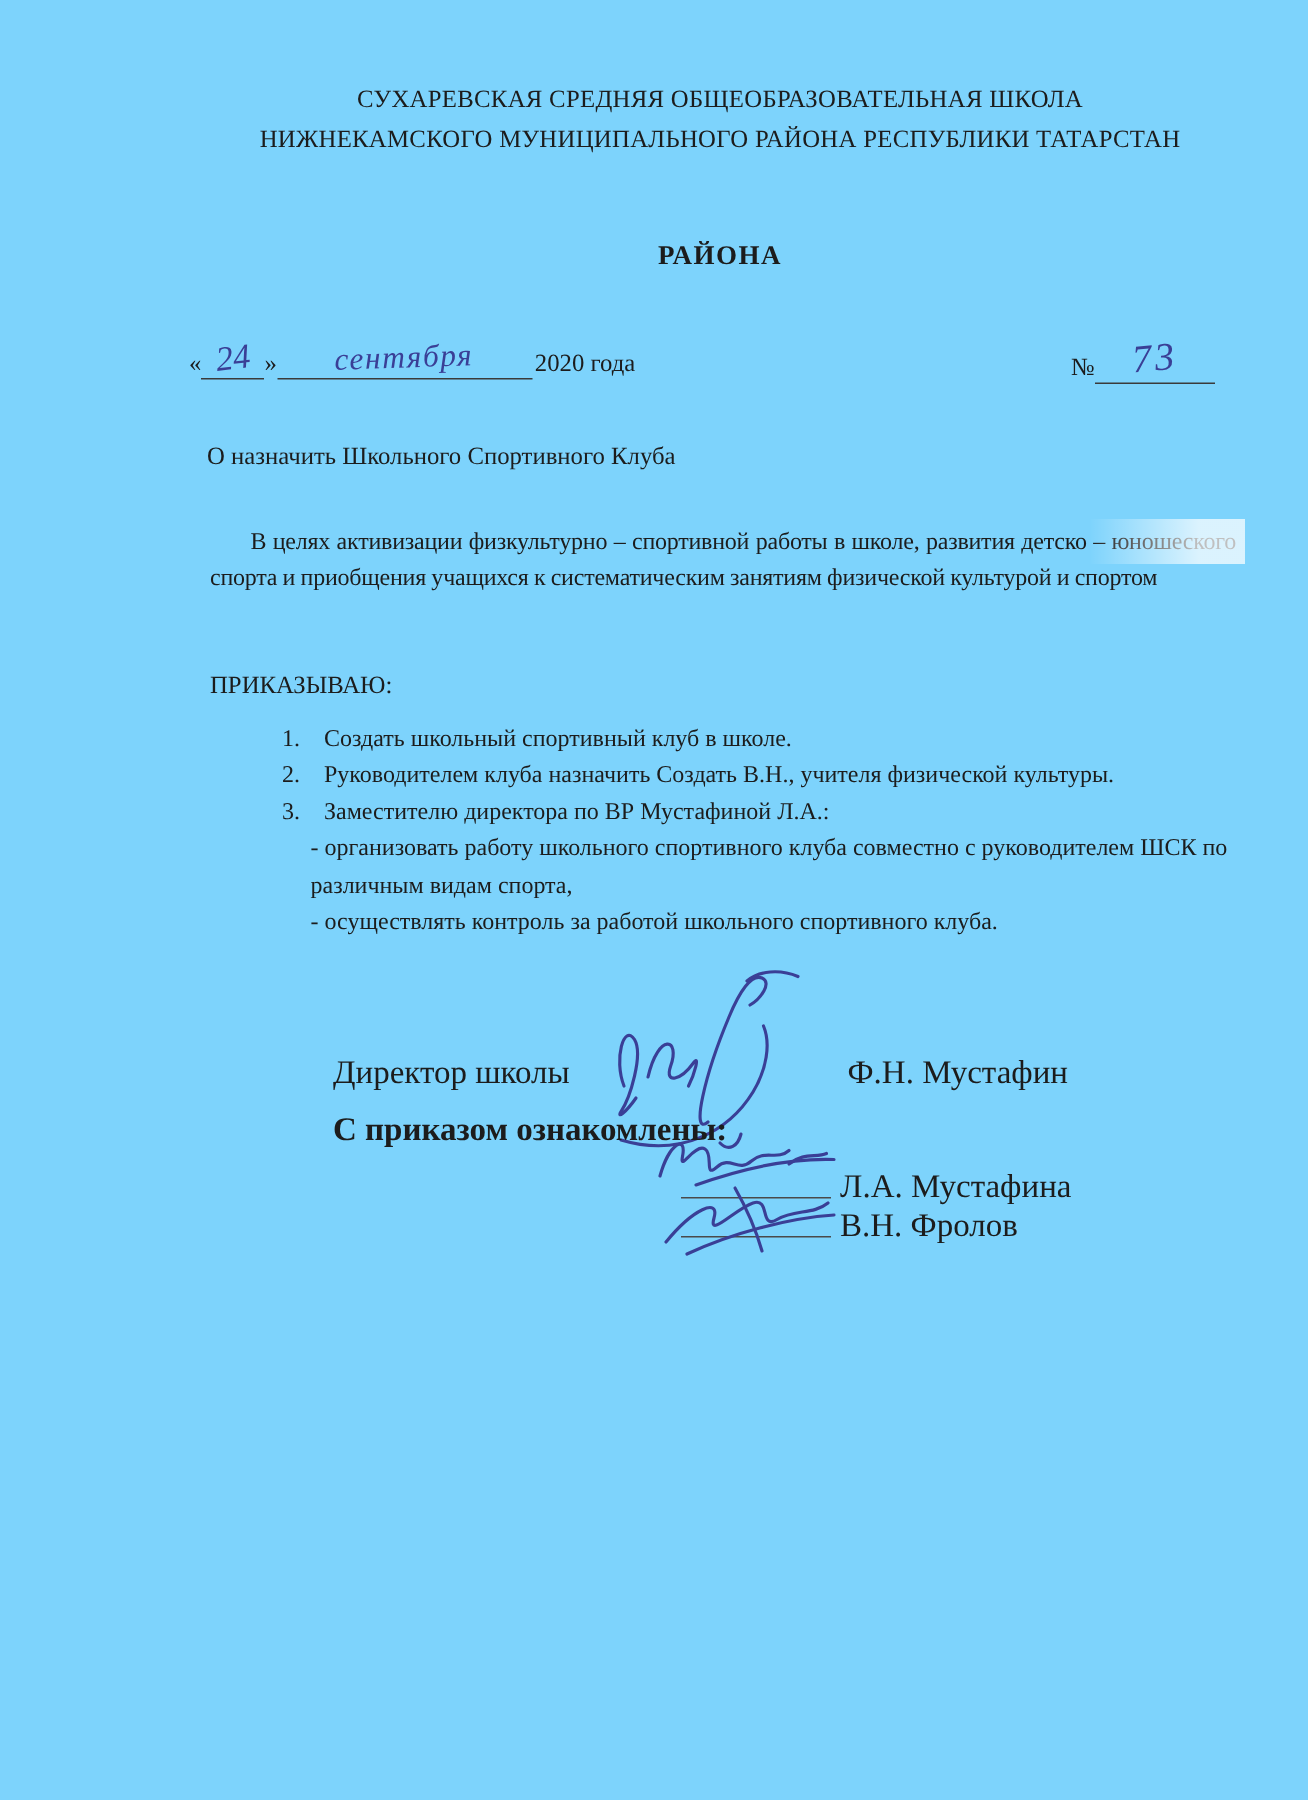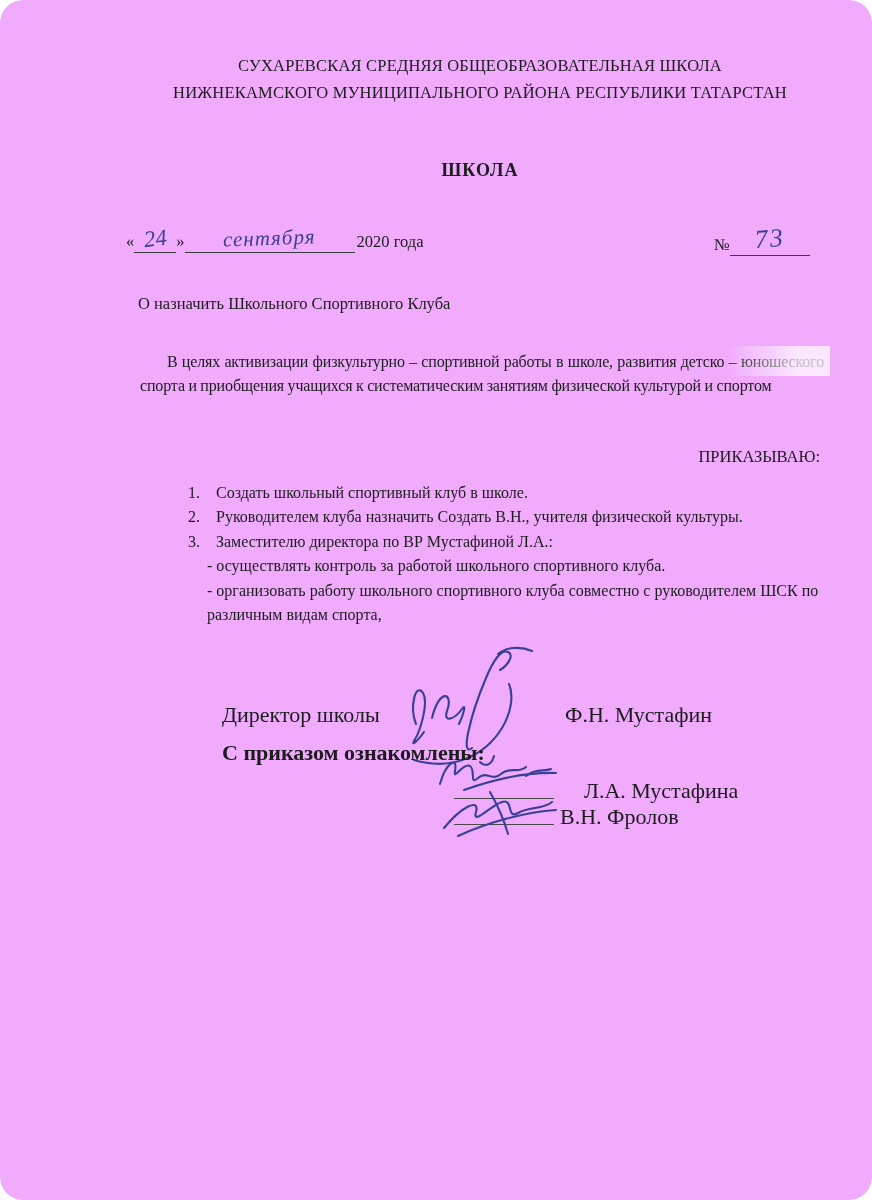--- a/index.html
+++ b/index.html
@@ -1,21 +1,20 @@
 <!DOCTYPE html>
 <html style="--color-ink: #3a3f96; --color-text: #1c1c1c;"><head>
 <meta charset="utf-8">
 <style>
   html,body { margin:0; padding:0; background:#ffffff; }
   .page {
-    position:relative; width:872px; height:1200px; background:#f0abfc;
+    position:relative; width:872px; height:1200px; background:#7dd3fc;
     font-family:"Liberation Serif", serif;
     color:var(--color-text, #1c1c1c);
     overflow:hidden;
-    border-radius:23px;
   }
   .abs { position:absolute; }
 
   
   .letterhead { top:52px; left:140px; width:680px; text-align:center;
     font-size:16.5px; line-height:27px; letter-spacing:.2px; }
   .letterhead .u { text-underline-offset:3px; }
 
   
   .doc-title { top:160px; left:140px; width:680px; text-align:center;
@@ -43,34 +42,34 @@
 
   
   .body-par { top:350px; left:140px; width:684px; font-size:16px;
     line-height:24.4px; text-align:justify; text-indent:27px;
     letter-spacing:-0.15px; word-spacing:-0.3px; }
   .fade-artifact { top:346px; left:726px; width:104px; height:30px;
     background:linear-gradient(to right, rgba(255,255,255,0), rgba(255,255,255,0.72) 70%);
     pointer-events:none; }
 
   
-  .order-heading { top:447px; left:140px; width:680px; text-align:right; font-size:16.5px; }
+  .order-heading { top:447px; left:140px; width:680px; text-align:left; font-size:16.5px; }
 
   
   .order-list { top:481px; left:188px; width:642px; font-size:16px; line-height:24.4px; }
   .oli { display:flex; }
   .oli .onum { width:28px; flex:0 0 28px; }
   .sub-items { margin-left:19px; width:612px; }
 
   
   .sig-label { font-size:22px; }
   .director-label { top:702px; left:222px; }
   .director-name { top:702px; left:565px; }
   .ack-label { top:740px; left:222px;font-weight:bold; }
-  .ack-name-1 { top:778px; left:584px;text-align:center; }
+  .ack-name-1 { top:778px; left:560px;text-align:center; }
   .ack-name-2 { top:804px; left:560px; }
   .sig-line { border-bottom:1.2px solid #4a4a4a; height:0; }
   .sig-line-1 { top:798px; left:454px; width:100px; }
   .sig-line-2 { top:824px; left:454px; width:100px; }
 
   .sig-svg { overflow:visible; }
   .sig-svg path { fill:none; stroke:var(--color-ink, #3a3f96);
     stroke-width:2.1; stroke-linecap:round; stroke-linejoin:round; }
   .director-signature { top:644px; left:402px; }
   .ack-signature { top:746px; left:430px; }
@@ -78,21 +77,21 @@
 </head>
 <body>
 
 <div class="page">
 
   <div class="abs letterhead">
     <div>СУХАРЕВСКАЯ СРЕДНЯЯ ОБЩЕОБРАЗОВАТЕЛЬНАЯ ШКОЛА</div>
     <div class="u">НИЖНЕКАМСКОГО МУНИЦИПАЛЬНОГО РАЙОНА РЕСПУБЛИКИ ТАТАРСТАН</div>
   </div>
 
-  <div class="abs doc-title">ШКОЛА</div>
+  <div class="abs doc-title">РАЙОНА</div>
 
   <div class="abs date-row">
     <span>«</span><span class="blank day"><span class="hw day">24</span></span><span>»</span><span class="blank month"><span class="hw month">сентября</span></span><span class="year-text">2020 года</span>
   </div>
 
   <div class="abs num-row">
     <span>№</span><span class="blank num"><span class="hw num">73</span></span>
   </div>
 
   <div class="abs subject">О назначить Школьного Спортивного Клуба</div>
@@ -109,22 +108,22 @@
     </div>
     <div class="oli">
       <span class="onum">2.</span>
       <span>Руководителем клуба назначить Создать В.Н., учителя физической культуры.</span>
     </div>
     <div class="oli">
       <span class="onum">3.</span>
       <span>Заместителю директора по ВР Мустафиной Л.А.:</span>
     </div>
     <div class="sub-items">
+      <div>- организовать работу школьного спортивного клуба совместно с руководителем ШСК по различным видам спорта,</div>
       <div>- осуществлять контроль за работой школьного спортивного клуба.</div>
-      <div>- организовать работу школьного спортивного клуба совместно с руководителем ШСК по различным видам спорта,</div>
     </div>
   </div>
 
   <div class="abs sig-label director-label">Директор школы</div>
   <svg class="abs sig-svg director-signature" width="168" height="130" viewBox="0 0 168 130">
     <path d="M14,80 C7,62 14,38 21,49 C27,59 18,88 12,97 C9,102 15,98 22,88"></path>
     <path d="M30,74 C37,44 52,48 45,67 C41,79 52,76 60,65 C65,58 61,72 57,80"></path>
     <path d="M70,104 C58,114 68,72 84,34 C91,17 99,5 106,8 C113,11 105,22 98,26"></path>
     <path d="M96,10 C104,3 118,2 130,7"></path>
     <path d="M12,116 C52,128 84,110 100,84 C109,69 112,52 107,40"></path>

